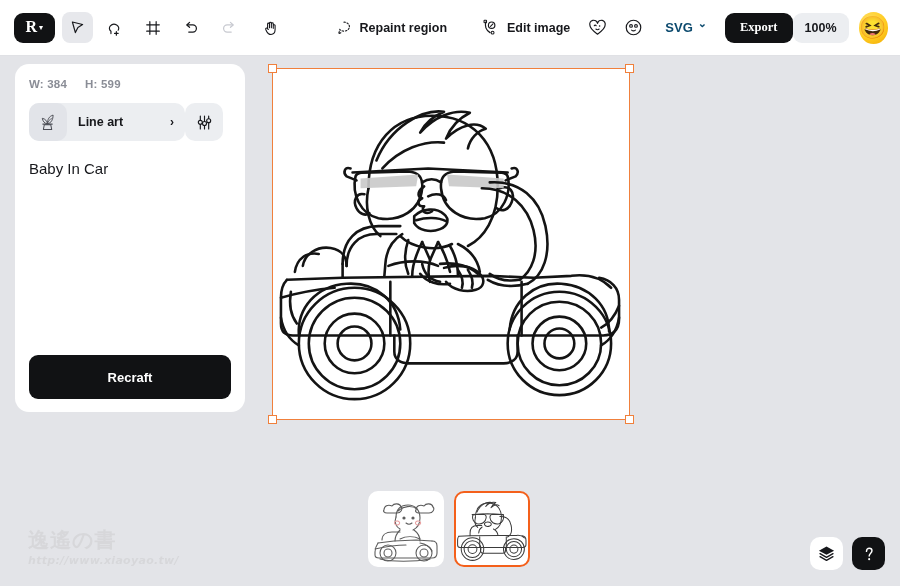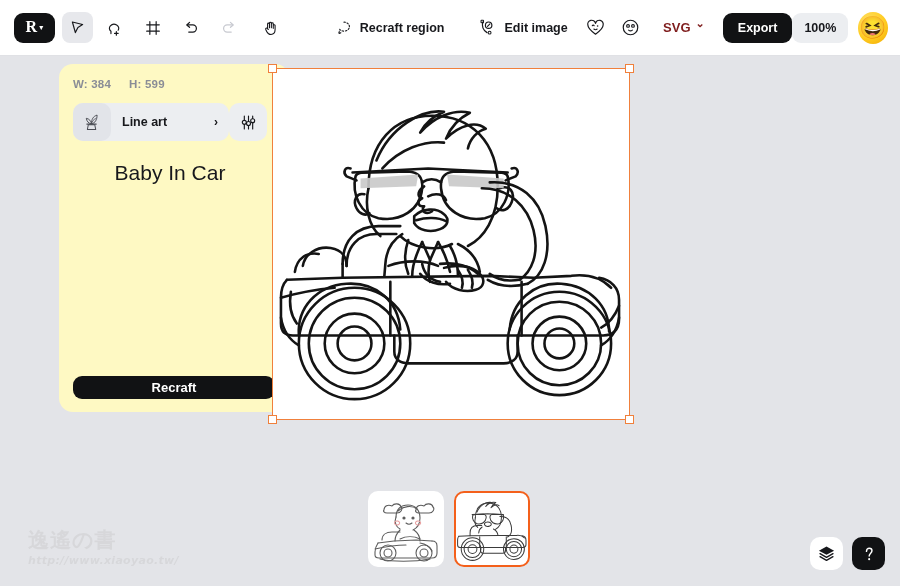--- a/index.html
+++ b/index.html
@@ -51,29 +51,29 @@
 
   .tb-textbtn {
     display: flex; align-items: center; gap: 7px;
     height: 32px; padding: 0 6px; border-radius: 8px;
     cursor: pointer; font-size: 12.5px; color: #17181c;
     font-weight: 600; white-space: nowrap;
   }
 
   .svg-select {
     display: flex; align-items: flex-start; gap: 5px;
-    font-size: 13px; color: #7f1d1d; font-weight: 600;
+    font-size: 13px; color: #0c4a6e; font-weight: 600;
     cursor: pointer; padding: 0 4px;
   }
   .export-btn {
     background: #111214; color: #fff;
     font-size: 12.5px; font-weight: 700;
     border: none; border-radius: 9px;
     height: 30px; padding: 0 15px; cursor: pointer;
-    font-family: Liberation Sans, sans-serif;
+    font-family: Liberation Serif, serif;
   }
   .zoom-btn {
     background: #eceef1; color: #17181c;
     font-size: 12.5px; font-weight: 700;
     border: none; border-radius: 9px;
     height: 30px; padding: 0 12px; cursor: pointer;
     font-family: "Liberation Sans", sans-serif;
   }
   .avatar {
     width: 32px; height: 32px; border-radius: 50%;
@@ -81,24 +81,23 @@
     background: radial-gradient(circle at 35% 30%, #ffe066 0%, #ffcc22 55%, #f0a800 100%);
     display: flex; align-items: center; justify-content: center;
     font-size: 22px; line-height: 1; cursor: pointer;
     overflow: hidden;
   }
 
   
   #side-panel {
     position: absolute; left: 15px; top: 64px;
     width: 230px; height: 348px;
-    background: #fef9c3;
+    background: #ffffff;
     border-radius: 14px;
     padding: 14px 22px 0 14px;
-    margin-left: 44px;
   }
   .dims {
     display: flex; gap: 18px;
     font-size: 11.5px; color: #8a8d96; font-weight: 600;
     margin-bottom: 13px; letter-spacing: .2px;
   }
   .style-row { display: flex; gap: 0; align-items: center; }
   .style-chip {
     flex: 1; height: 38px;
     background: #eceef1; border-radius: 10px;
@@ -117,42 +116,42 @@
   }
   .chip-chev { color: #17181c; font-size: 12px; font-weight: 700; }
   .sliders-btn {
     width: 38px; height: 38px; flex: 0 0 38px;
     background: #eceef1; border-radius: 10px;
     display: flex; align-items: center; justify-content: center;
     cursor: pointer;
   }
   .prompt-text {
     margin-top: 18px;
-    font-size: 21px; color: #17181c;
-    line-height: 1.3; word-break: break-word; text-align: center;
+    font-size: 15px; color: #17181c;
+    line-height: 1.3; word-break: break-word;
   }
   .panel-foot {
     position: absolute; left: 14px; right: 14px; bottom: 13px;
   }
   .modify-row {
     display: flex; align-items: center; justify-content: space-between;
     margin-bottom: 11px;
   }
   .modify-label { font-size: 13.5px; color: #17181c; }
   .toggle {
     width: 33px; height: 19px; border-radius: 11px;
     background: #dcdee3; position: relative; cursor: pointer;
   }
   .toggle .knob {
     position: absolute; top: 2.5px; left: 3px;
     width: 14px; height: 14px; border-radius: 50%;
     background: #ffffff;
   }
   .recraft-btn {
-    width: 100%; height: 23px;
+    width: 100%; height: 44px;
     background: #111214; color: #ffffff;
     border: none; border-radius: 9px;
     font-size: 13px; font-weight: 700; cursor: pointer;
     font-family: "Liberation Sans", sans-serif;
   }
 
   
   #annotation {
     position: absolute; left: 85px; top: 408px;
     display: flex; align-items: center; gap: 12px;
@@ -274,21 +273,21 @@
         <svg width="18" height="18" viewBox="0 0 20 20" fill="none">
           <path d="M6.2 10.5 V5.6 a1.05 1.05 0 0 1 2.1 0 v4.1 M8.3 9.6 V4.6 a1.05 1.05 0 0 1 2.1 0 v5 M10.4 9.8 V5.3 a1.05 1.05 0 0 1 2.1 0 v4.8 M12.5 10.4 V7.2 a1.05 1.05 0 0 1 2.05 0 v4.6 c0 3.3-2 5.4-4.6 5.4 -2.5 0-3.7-1.3-4.6-3.1 l-1.2-2.5 a1.1 1.1 0 0 1 1.8-1.2 l1.1 1.3" stroke="#17181c" stroke-width="1.2" stroke-linecap="round" stroke-linejoin="round" fill="none"></path>
         </svg>
       </div>
     </div>
 
     <div class="tb-textbtn" style="margin-left:42px">
       <svg width="18" height="18" viewBox="0 0 20 20" fill="none">
         <path d="M10 3.5 a6 5 0 1 1 -4.6 8.2 L4 16.4 l3.6-1.5" stroke="#17181c" stroke-width="1.25" stroke-linecap="round" fill="none" stroke-dasharray="1.6 1.9"></path>
       </svg>
-      <span>Recraft region</span>
+      <span>Repaint region</span>
     </div>
 
     <div class="tb-textbtn" style="margin-left:22px">
       <svg width="19" height="19" viewBox="0 0 20 20" fill="none">
         <path d="M5 4.2 C4 8.5 5.2 13 9.5 15.4" stroke="#17181c" stroke-width="1.25" stroke-linecap="round" fill="none"></path>
         <circle cx="11.2" cy="7.6" r="3.4" stroke="#17181c" stroke-width="1.25" fill="none"></circle>
         <path d="M12.6 6.2 L10 8.9" stroke="#17181c" stroke-width="1.1" stroke-linecap="round"></path>
         <rect x="3.2" y="2.4" width="2.6" height="2.6" rx=".5" stroke="#17181c" stroke-width="1.1" fill="none"></rect>
         <circle cx="12.2" cy="15.4" r="1.5" stroke="#17181c" stroke-width="1.1" fill="none"></circle>
       </svg>

